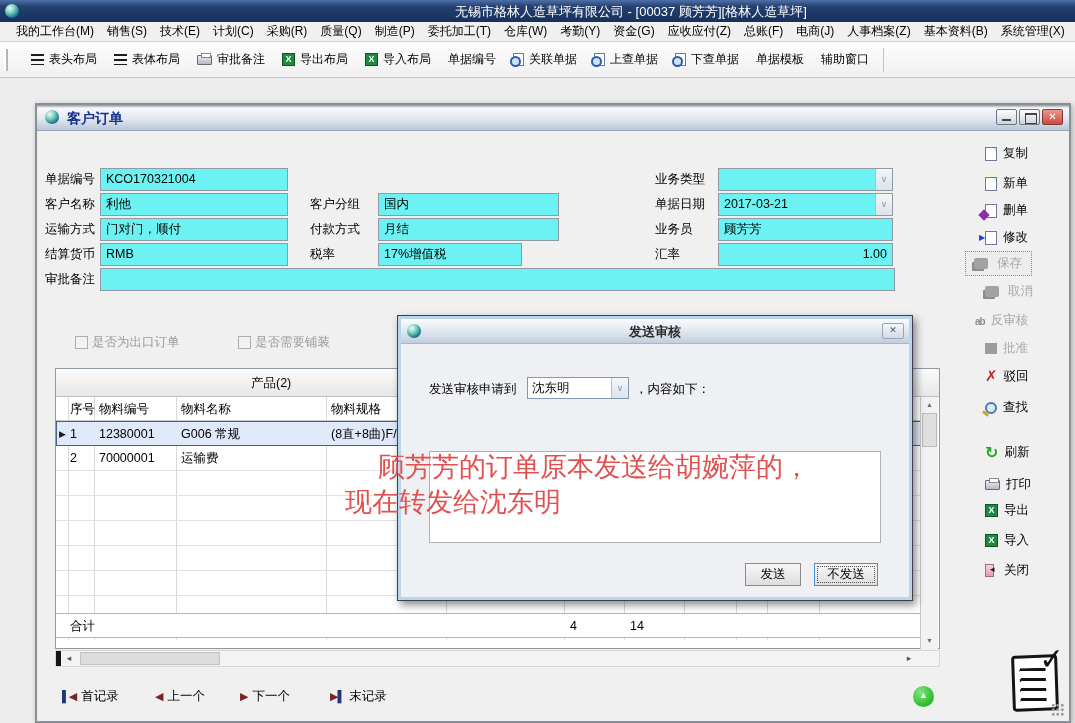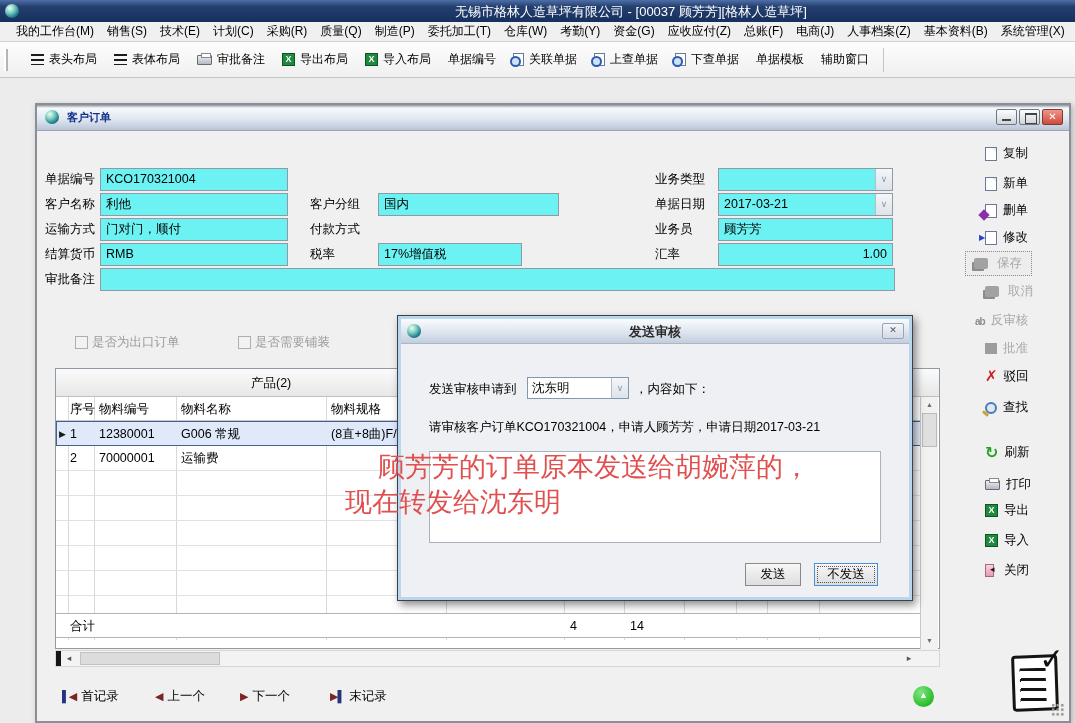--- a/index.html
+++ b/index.html
@@ -38,21 +38,21 @@
 .i-unaudit::before{content:"ab";font-weight:bold;font-size:10px;color:#8e8e8e;letter-spacing:-1px}
 .i-x::before{content:"✗";color:#cc1f1f;font-weight:bold;font-size:15px;line-height:14px}
 .i-find{width:12px;height:12px;border:2px solid #4a7ab0;border-radius:50%;background:#dce9f5}
 .i-find::before{content:"";position:absolute;left:-5px;bottom:-3px;width:7px;height:3px;background:#c9a23a;transform:rotate(40deg);border-radius:1px}
 .i-refresh::before{content:"↻";color:#27a327;font-weight:bold;font-size:16px;line-height:15px}
 .i-door{width:9px;height:13px;background:linear-gradient(#fad2de,#e89ab8);border:1px solid #a06a80;margin-right:4px}
 .i-door::after{content:"◂";position:absolute;left:4px;top:-1px;font-size:9px;color:#1a1a1a}
 
 .win{position:absolute;left:35px;top:103px;width:1036px;height:620px;border:2px solid #8a8f96;background:#f0f0f0;box-shadow:2px 2px 6px rgba(0,0,0,.25)}
 .win-tb{position:absolute;left:0;top:0;width:100%;height:26px;background:linear-gradient(180deg,#8e959f 0,#f7f9fb 12%,#e2e8f1 55%,#b9c5d7 100%);border-bottom:1px solid #9aa4b2}
-.win-title{position:absolute;left:30px;top:5px;font-size:11px;font-weight:bold;color:#14318c}
+.win-title{position:absolute;left:30px;top:5px;font-size:14px;font-weight:bold;color:#14318c}
 .win-tb .orb{position:absolute;left:8px;top:5px}
 .wbtns{position:absolute;right:6px;top:4px;display:flex;gap:2px}
 .wbtn{width:21px;height:16px;border:1px solid #6f7782;border-radius:2px;background:linear-gradient(#fdfdfd,#cfd4db);position:relative}
 .wbtn-min::before{content:"";position:absolute;left:5px;bottom:3px;width:9px;height:2px;background:#444}
 .wbtn-max::before{content:"";position:absolute;left:5px;top:3px;width:10px;height:8px;border:1px solid #444;border-top-width:2px}
 .wbtn-close{background:linear-gradient(#f0958a,#cf4a3e);border-color:#7e3a34}
 .wbtn-close::before{content:"✕";position:absolute;left:0;right:0;top:1px;text-align:center;color:#fff;font-weight:bold;font-size:10px}
 
 .lbl{position:absolute;height:23px;line-height:23px;font-size:12.5px;white-space:nowrap}
 .fld{position:absolute;height:23px;background:#6cf2f2;border:1px solid #8f9aa5;line-height:21px;padding:0 5px;font-size:12.5px;white-space:nowrap;overflow:hidden}
@@ -229,20 +229,21 @@
     <span class="lbl" style="left:8px;top:113px">运输方式</span>
     <div class="fld" style="left:63px;top:113px;width:188px">门对门，顺付</div>
     <span class="lbl" style="left:8px;top:138px">结算货币</span>
     <div class="fld" style="left:63px;top:138px;width:188px">RMB</div>
     <span class="lbl" style="left:8px;top:163px">审批备注</span>
     <div class="fld" style="left:63px;top:163px;width:795px"></div>
 
     <span class="lbl" style="left:273px;top:88px">客户分组</span>
     <div class="fld" style="left:341px;top:88px;width:181px">国内</div>
     <span class="lbl" style="left:273px;top:113px">付款方式</span>
+    <div class="fld" style="left:341px;top:113px;width:181px">月结</div>
     <span class="lbl" style="left:273px;top:138px">税率</span>
     <div class="fld" style="left:341px;top:138px;width:144px">17%增值税</div>
 
     <span class="lbl" style="left:618px;top:63px">业务类型</span>
     <div class="fld combo" style="left:681px;top:63px;width:175px">
         <span class="carr"></span>
       </div>
     <span class="lbl" style="left:618px;top:88px">单据日期</span>
     <div class="fld combo" style="left:681px;top:88px;width:175px">
         <span class="cval">2017-03-21</span>
@@ -397,21 +398,20 @@
         <span class="orb"></span>
         <span class="dlg-title">发送审核</span>
         <span class="dbtn"></span>
       </div>
       <span class="dlbl" style="left:28px;top:62px">发送审核申请到</span>
       <div class="dcombo" style="left:126px;top:58px;width:102px">
         <span class="cval">沈东明</span>
         <span class="carr"></span>
       </div>
       <span class="dlbl" style="left:234px;top:62px">，内容如下：</span>
-      <span class="dlbl" style="left:28px;top:100px">请审核客户订单KCO170321004，申请人顾芳芳，申请日期2017-03-21</span>
       <div class="dta" style="left:28px;top:132px;width:452px;height:92px"></div>
       <div class="dbut" style="left:344px;top:244px;width:56px">发送</div>
       <div class="dbut focus" style="left:413px;top:244px;width:64px">不发送</div>
     </div>
   </div>
 
   <div class="anno" style="left:378px;top:449px">顾芳芳的订单原本发送给胡婉萍的，</div>
   <div class="anno" style="left:345px;top:484px">现在转发给沈东明</div>
 
 </div>

